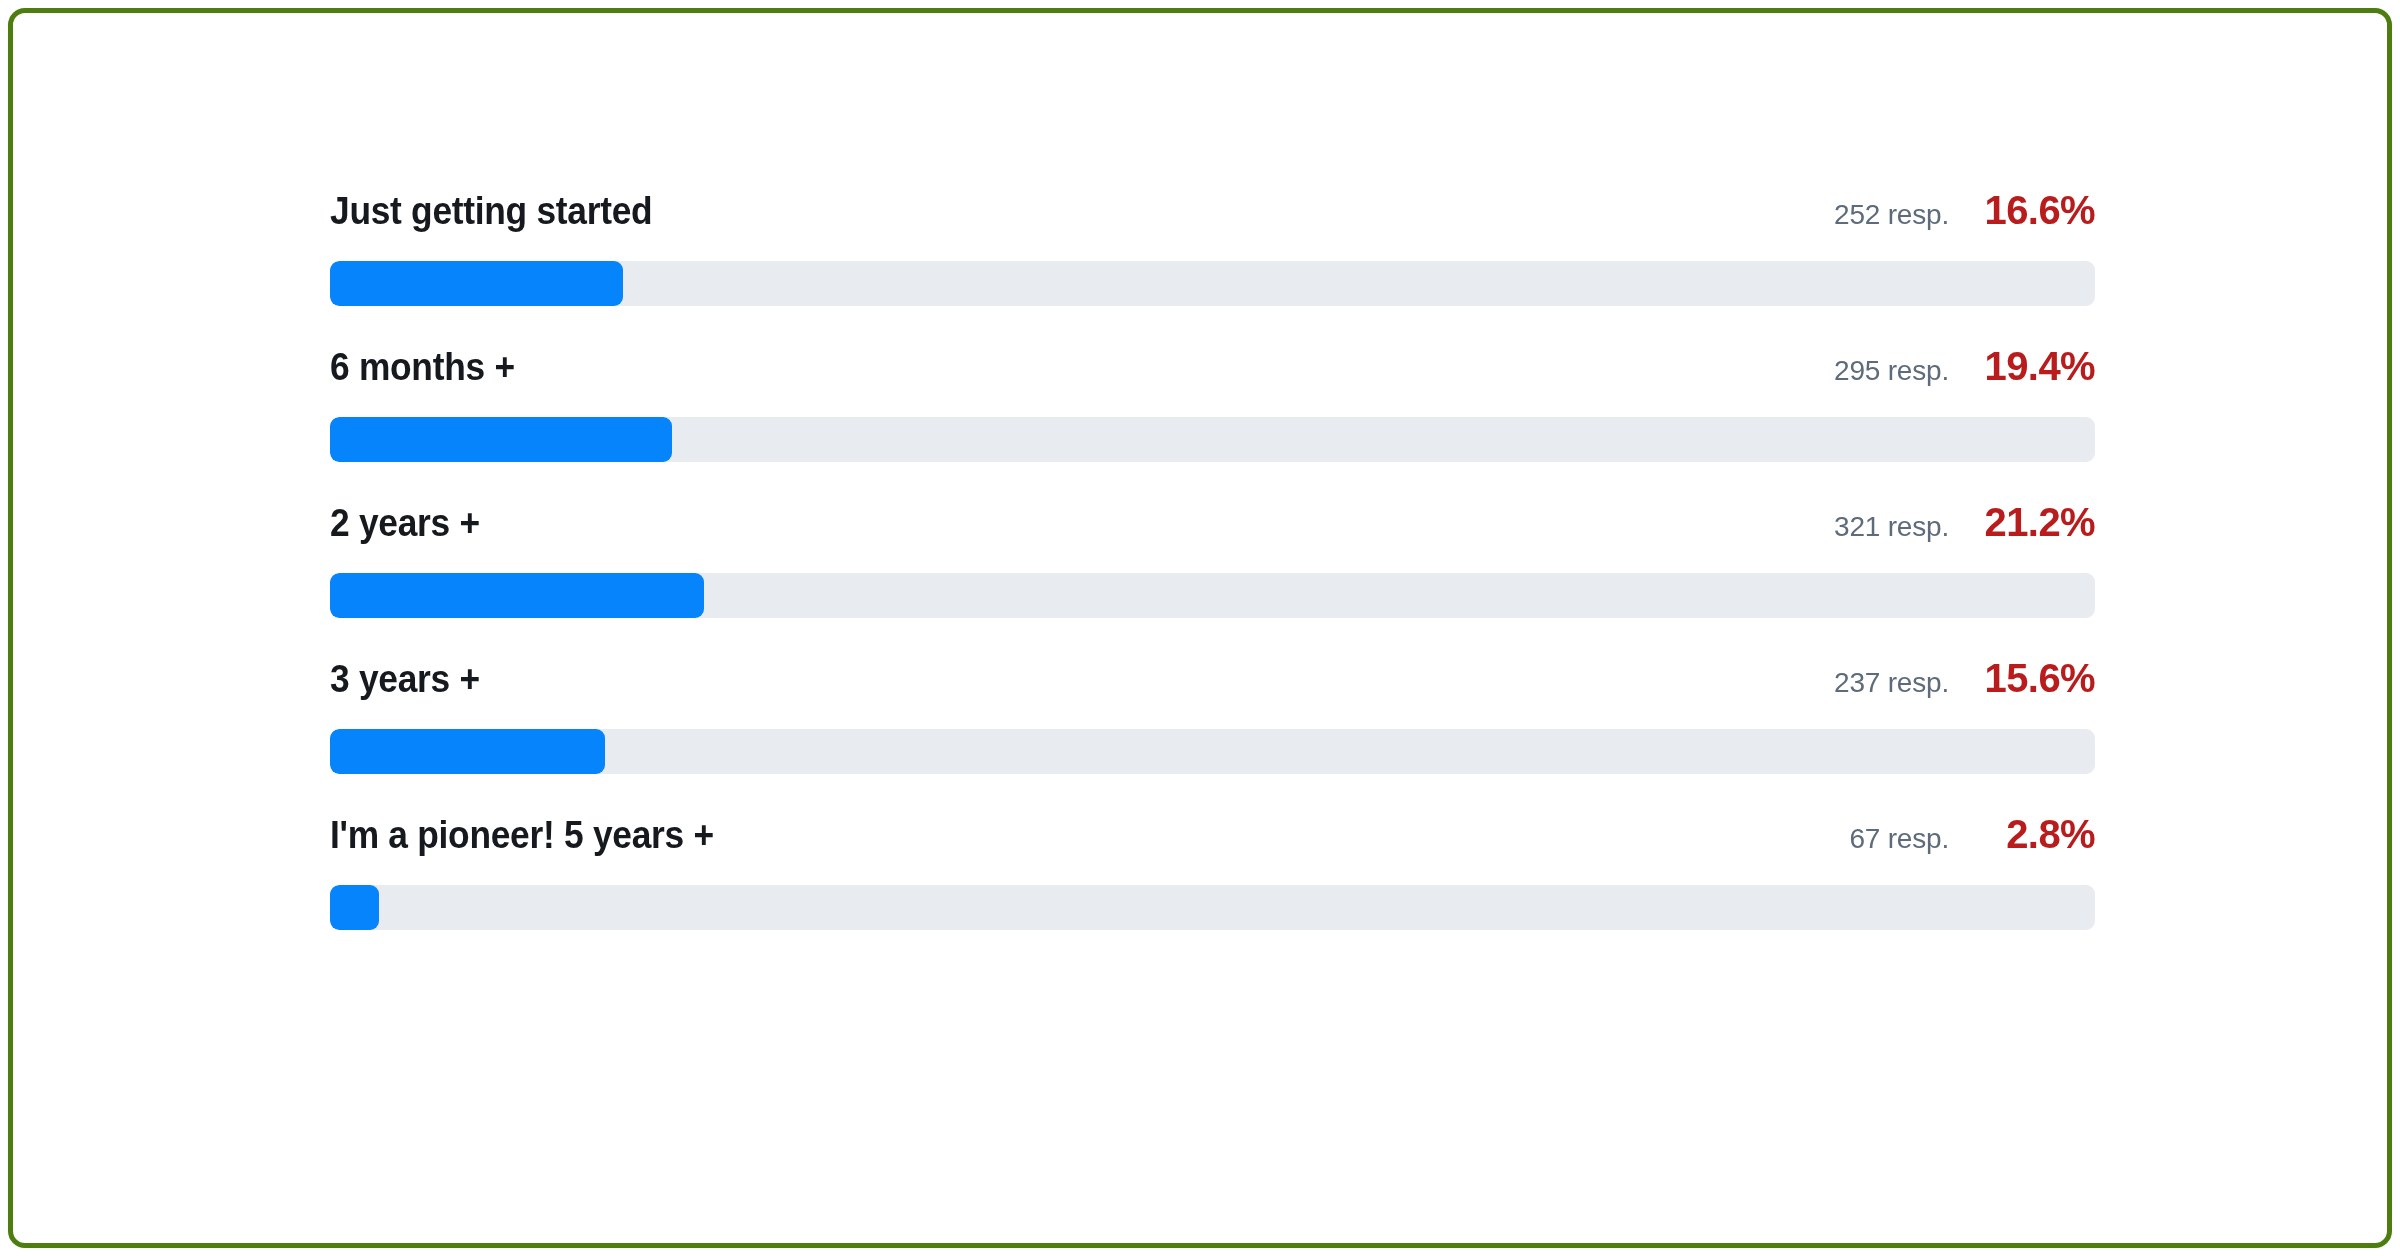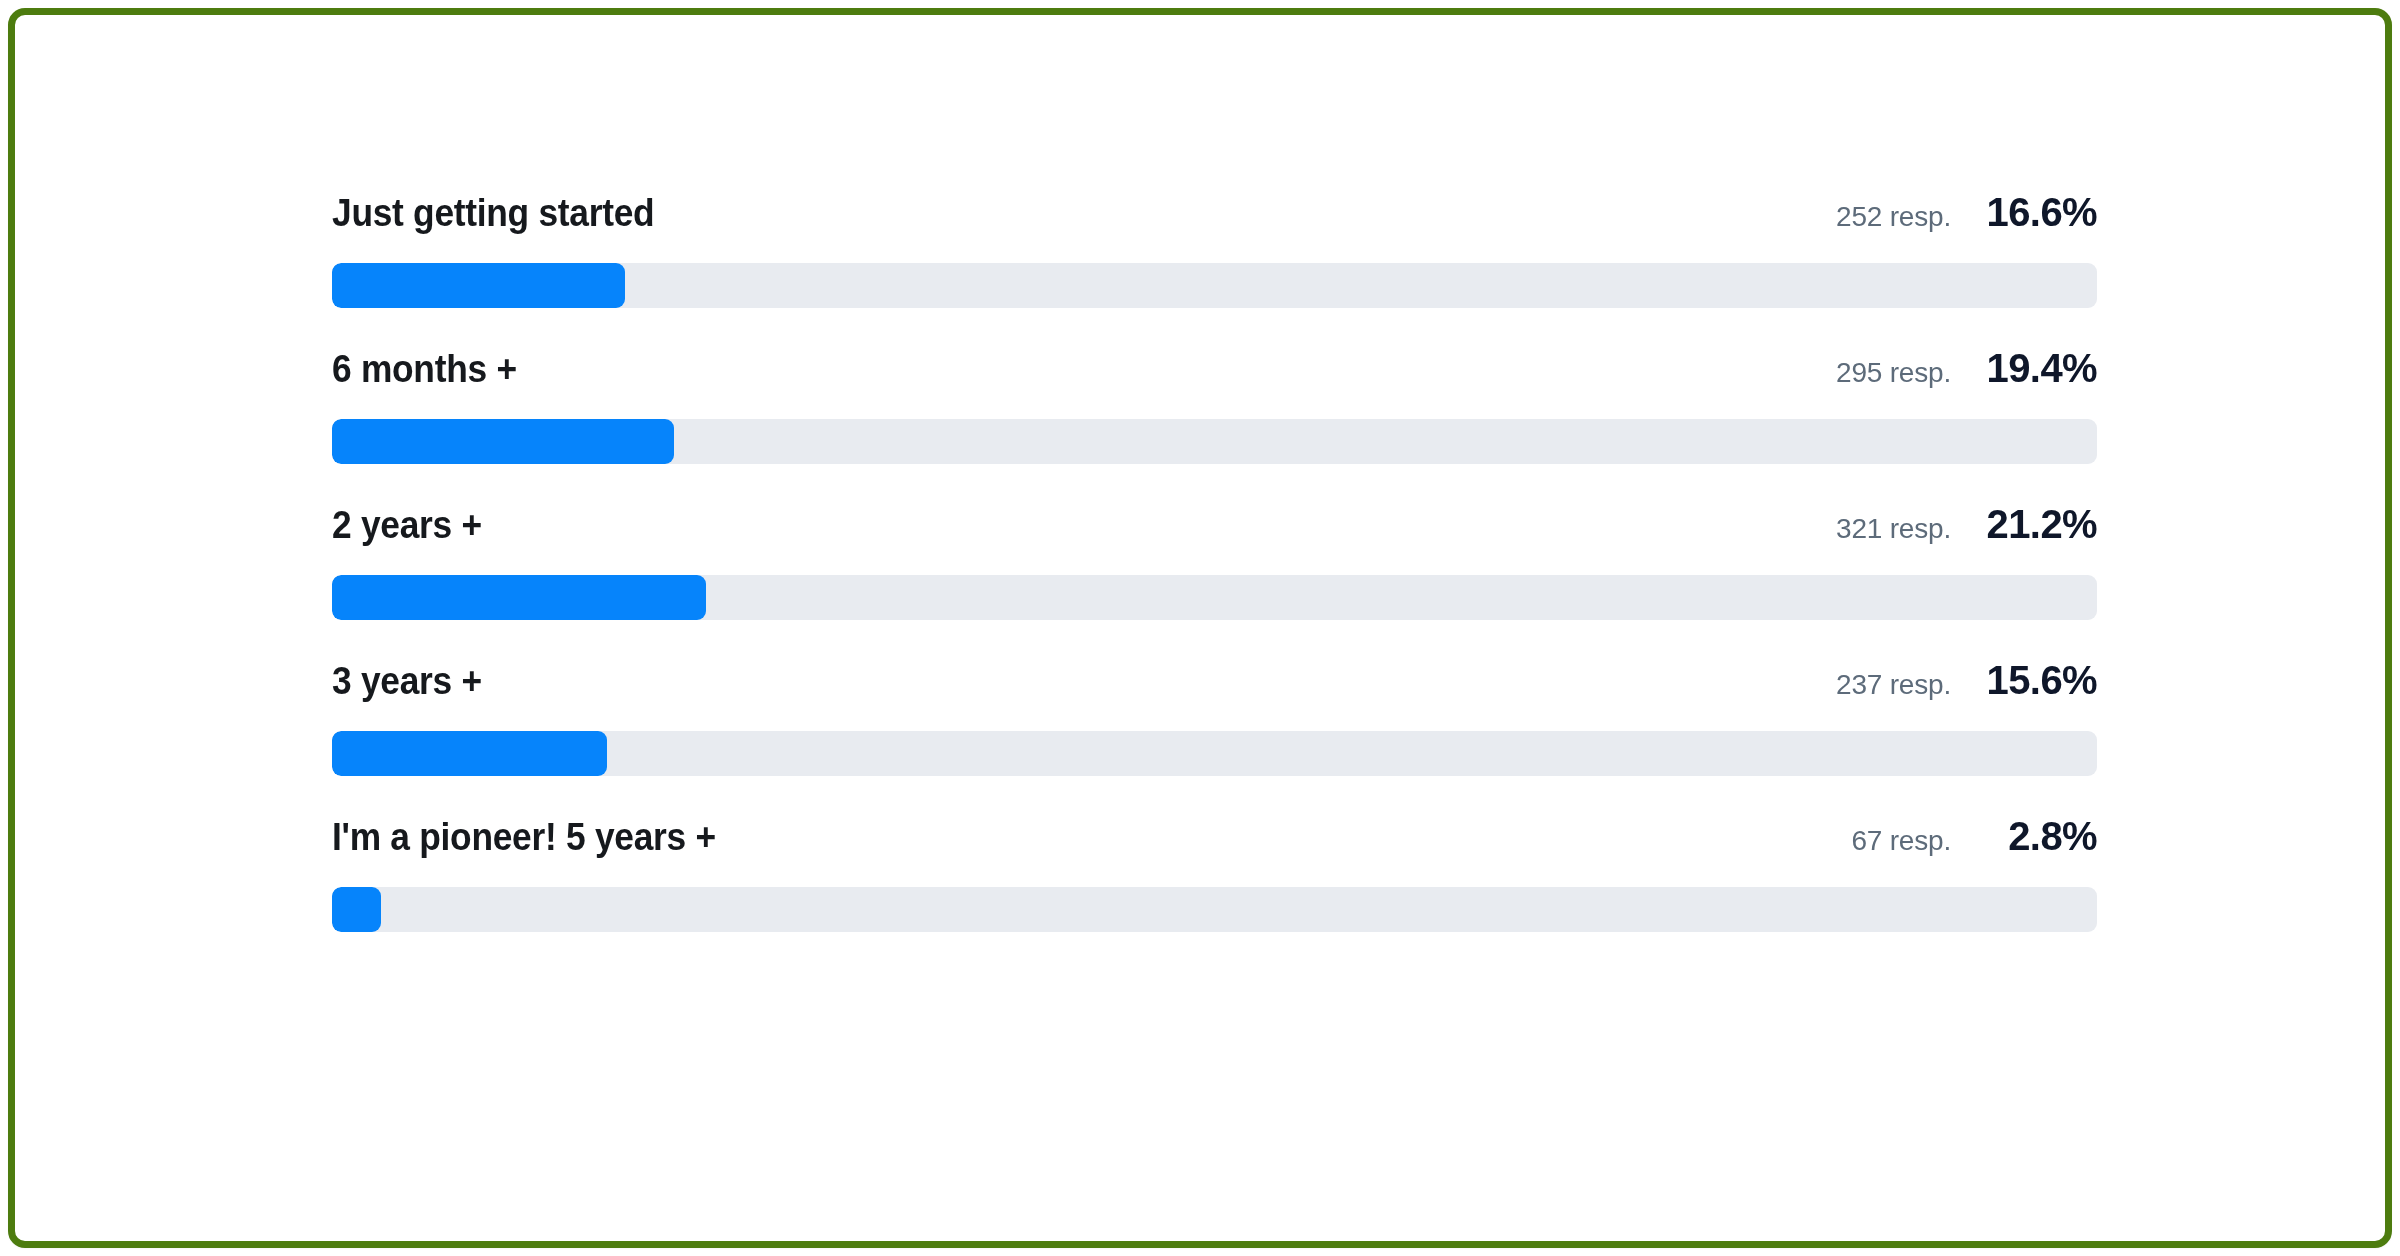--- a/index.html
+++ b/index.html
@@ -15,21 +15,21 @@
   }
 
   #poll-card {
     position: absolute;
     left: 8px;
     top: 8px;
     width: 2384px;
     height: 1240px;
     box-sizing: border-box;
     background: #ffffff;
-    border: 7px solid #4d7c0f;
+    border: 5px solid #4d7c0f;
     border-radius: 17px;
     box-shadow: 0 1px 2px rgba(16,24,40,0.04);
     overflow: hidden;
   }
 
   #results-list {
     position: absolute;
     left: 317px;
     top: 172px;
     width: 1765px;
@@ -70,21 +70,21 @@
   .row-responses {
     font-size: 28px;
     font-weight: 400;
     color: #5d6b7a;
     letter-spacing: -0.2px;
   }
 
   .row-percent {
     font-size: 40px;
     font-weight: 700;
-    color: #0f172a;
+    color: #b91c1c;
     letter-spacing: -0.6px;
     min-width: 118px;
     text-align: right;
   }
 
   .bar-track {
     position: absolute;
     left: 0;
     top: 76px;
     width: 1765px;

